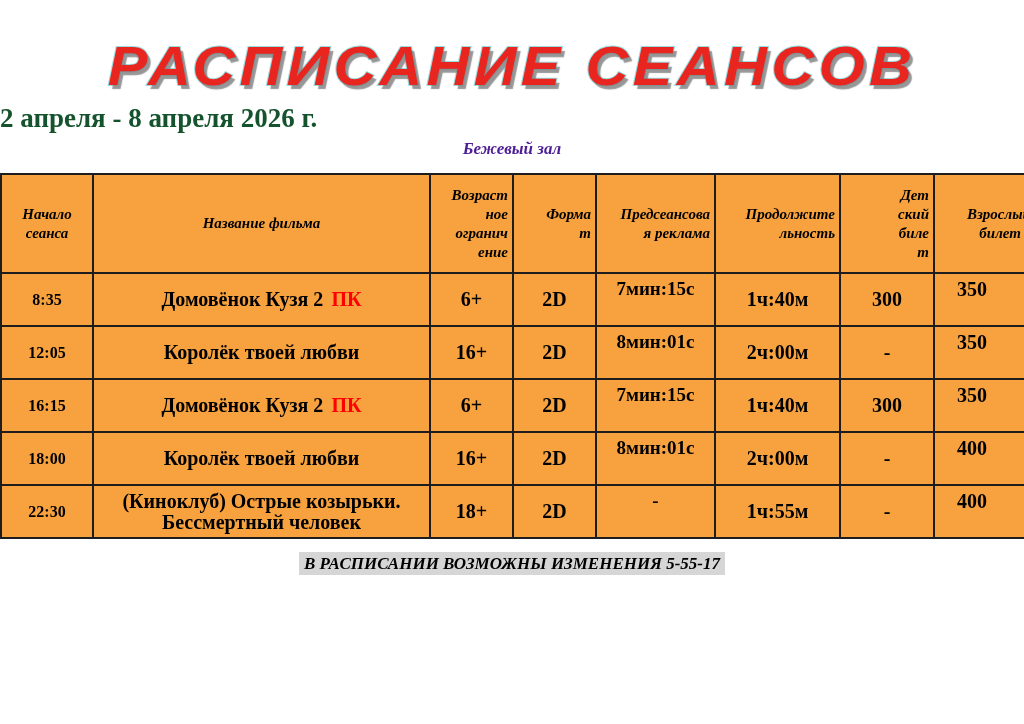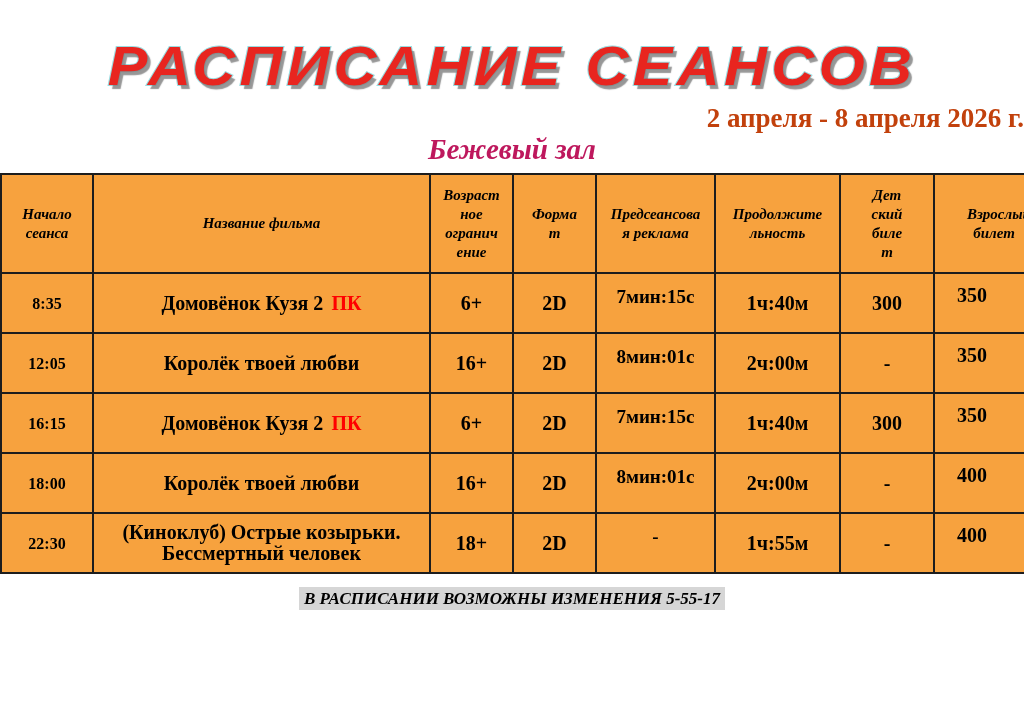--- a/index.html
+++ b/index.html
@@ -28,33 +28,33 @@
     letter-spacing: 4px;
     color: #e8251f;
     -webkit-text-stroke: 2px #9adce0;
     paint-order: stroke fill;
     text-shadow: 3px 4px 1px rgba(125,125,125,0.8);
     transform: scaleX(1.08);
     transform-origin: center;
     white-space: nowrap;
   }
   .date-line {
-    text-align: right;
+    text-align: left;
     font-weight: bold;
     font-size: 27px;
     line-height: 32px;
-    color: #c2410c;
+    color: #14532d;
   }
   .hall-line {
     text-align: center;
     font-weight: bold;
     font-style: italic;
-    font-size: 29px;
+    font-size: 17px;
     line-height: 30px;
-    color: #be185d;
+    color: #4c1d95;
   }
   table.schedule {
     margin-top: 9px;
     border-collapse: collapse;
     table-layout: fixed;
     width: 1024px;
     background: #f7a23e;
   }
   table.schedule td, table.schedule th {
     border: 2px solid #1d1d1d;
@@ -64,43 +64,43 @@
   }
   table.schedule th.last, table.schedule td.last { border-right: none; }
   thead th {
     height: 97px;
     font-style: italic;
     font-weight: bold;
     font-size: 15px;
     line-height: 19px;
     white-space: pre-line;
     vertical-align: middle;
-    text-align: center;
+    text-align: right;
     padding-left: 10px;
   }
   thead th.c-time, thead th.c-title { text-align: center; padding-left: 4px; }
   thead th.c-adult { padding-left: 32px; }
   tbody td {
     height: 46px;
     font-weight: bold;
     font-size: 20px;
     line-height: 21px;
     text-align: center;
     vertical-align: middle;
   }
   tbody td.c-time { font-size: 16px; }
   tbody td.c-title { white-space: pre-line; }
   tbody td.c-ad {
     vertical-align: top;
-    padding-top: 12px;
+    padding-top: 4px;
     font-size: 19px;
   }
   tbody td.c-adult {
     vertical-align: top;
-    padding-top: 11px;
+    padding-top: 5px;
     text-align: left;
     padding-left: 22px;
   }
   .pk {
     color: #ff0000;
     margin-left: 8px;
   }
   .pk:empty { display: none; }
   .footer-line {
     margin-top: 13px;

